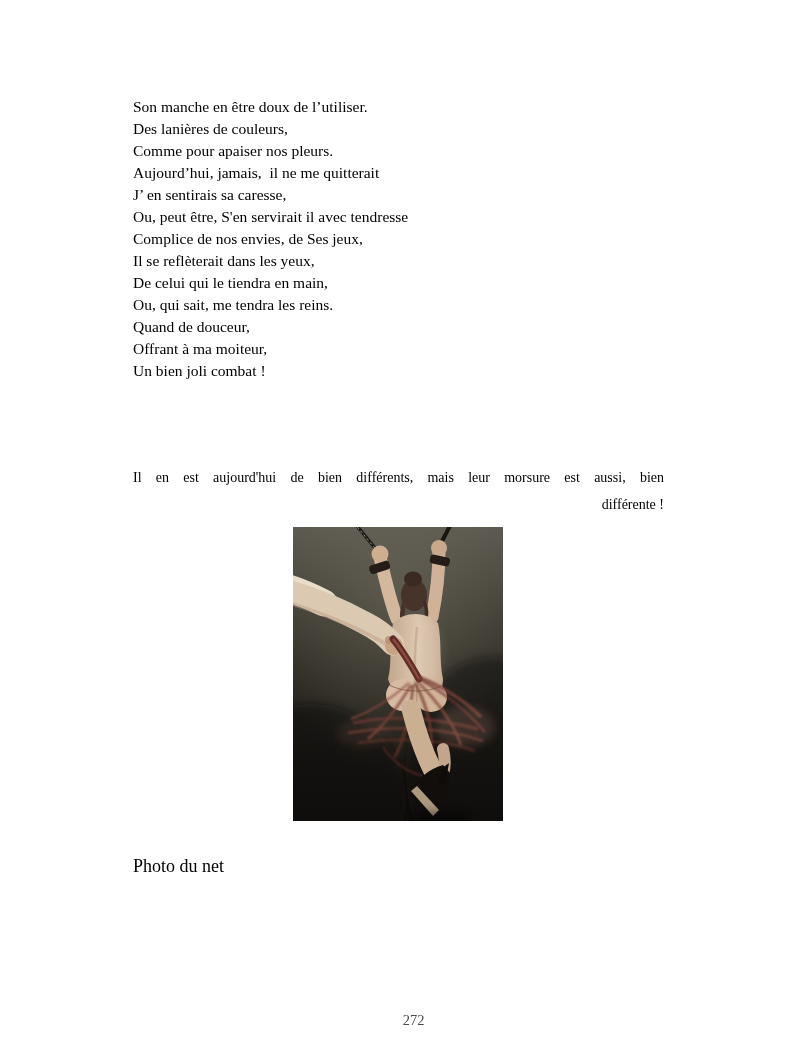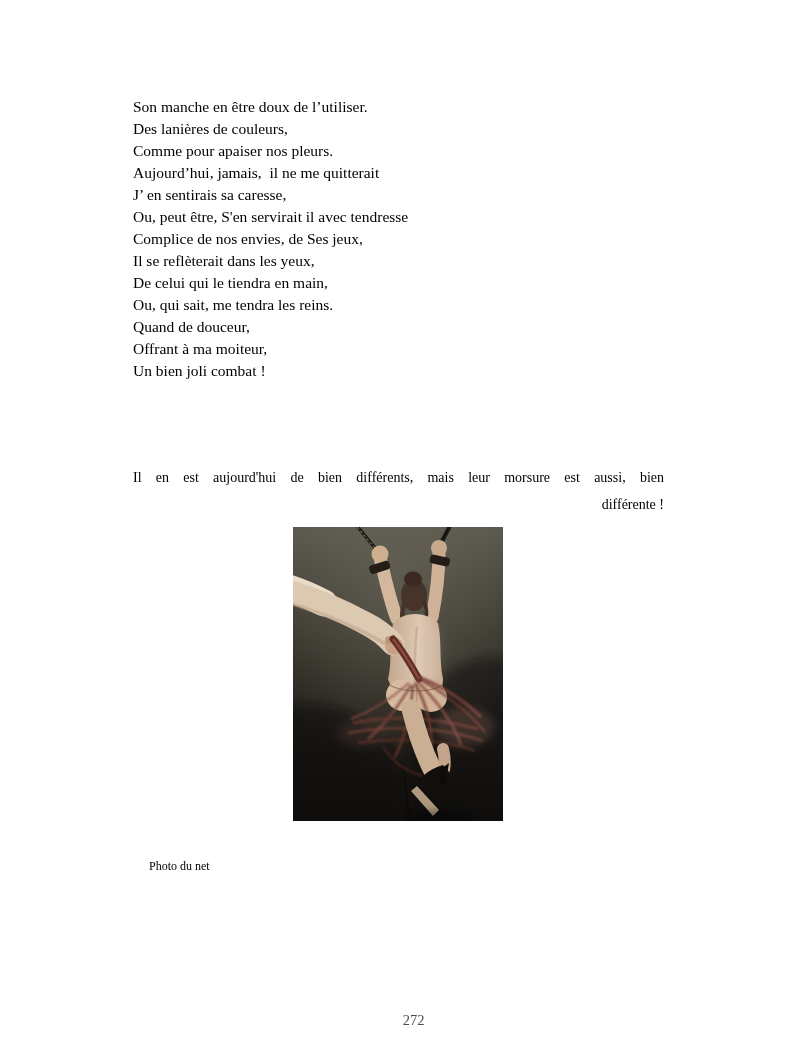--- a/index.html
+++ b/index.html
@@ -23,21 +23,21 @@
   .para-line-justified { text-align:justify; text-align-last:justify; }
   .para-line { text-align:right; white-space:pre; }
   .photo-figure {
     position:absolute; left:293px; top:527px;
     width:210px; height:294px; margin:0; padding:0;
     line-height:0;
   }
   .photo-figure svg { display:block; width:210px; height:294px; }
   .photo-caption {
     position:absolute; left:133px; top:855px;
-    font-size:12px; line-height:22px;margin-left:16px;
+    font-size:18px; line-height:22px;
   }
   .page-number {
     position:absolute; left:16px; top:1012px; width:100%;
     text-align:center; font-size:14.5px; color:#4c4c4c;
   }
 </style>
 </head>
 <body>
 
 <div class="page">

